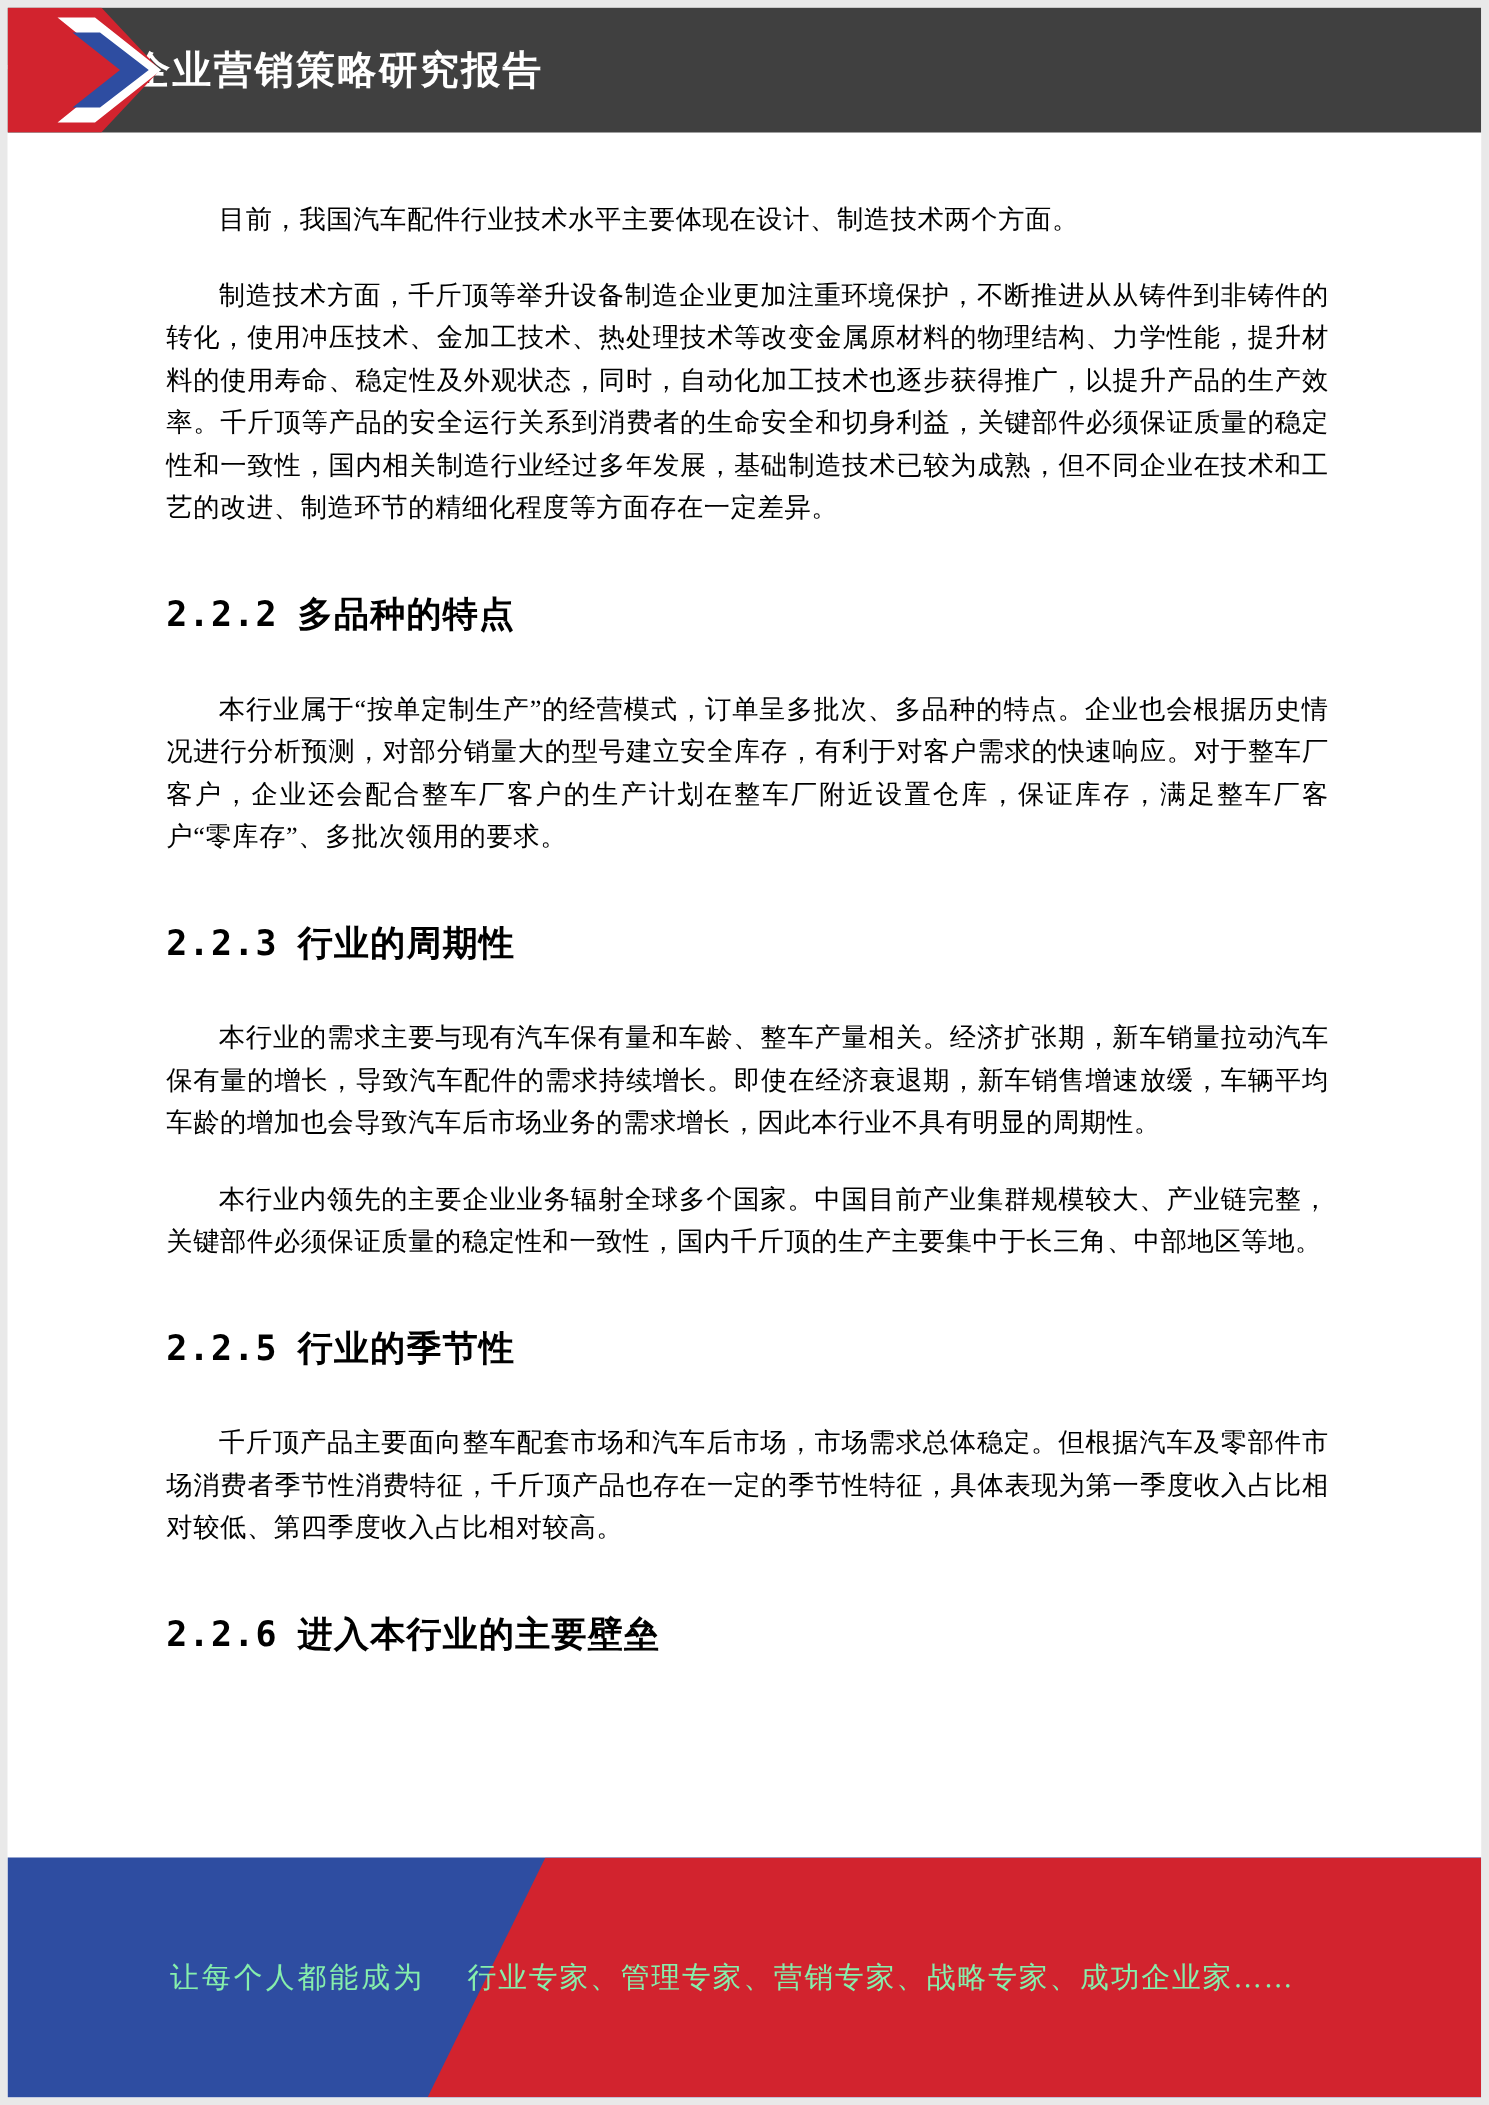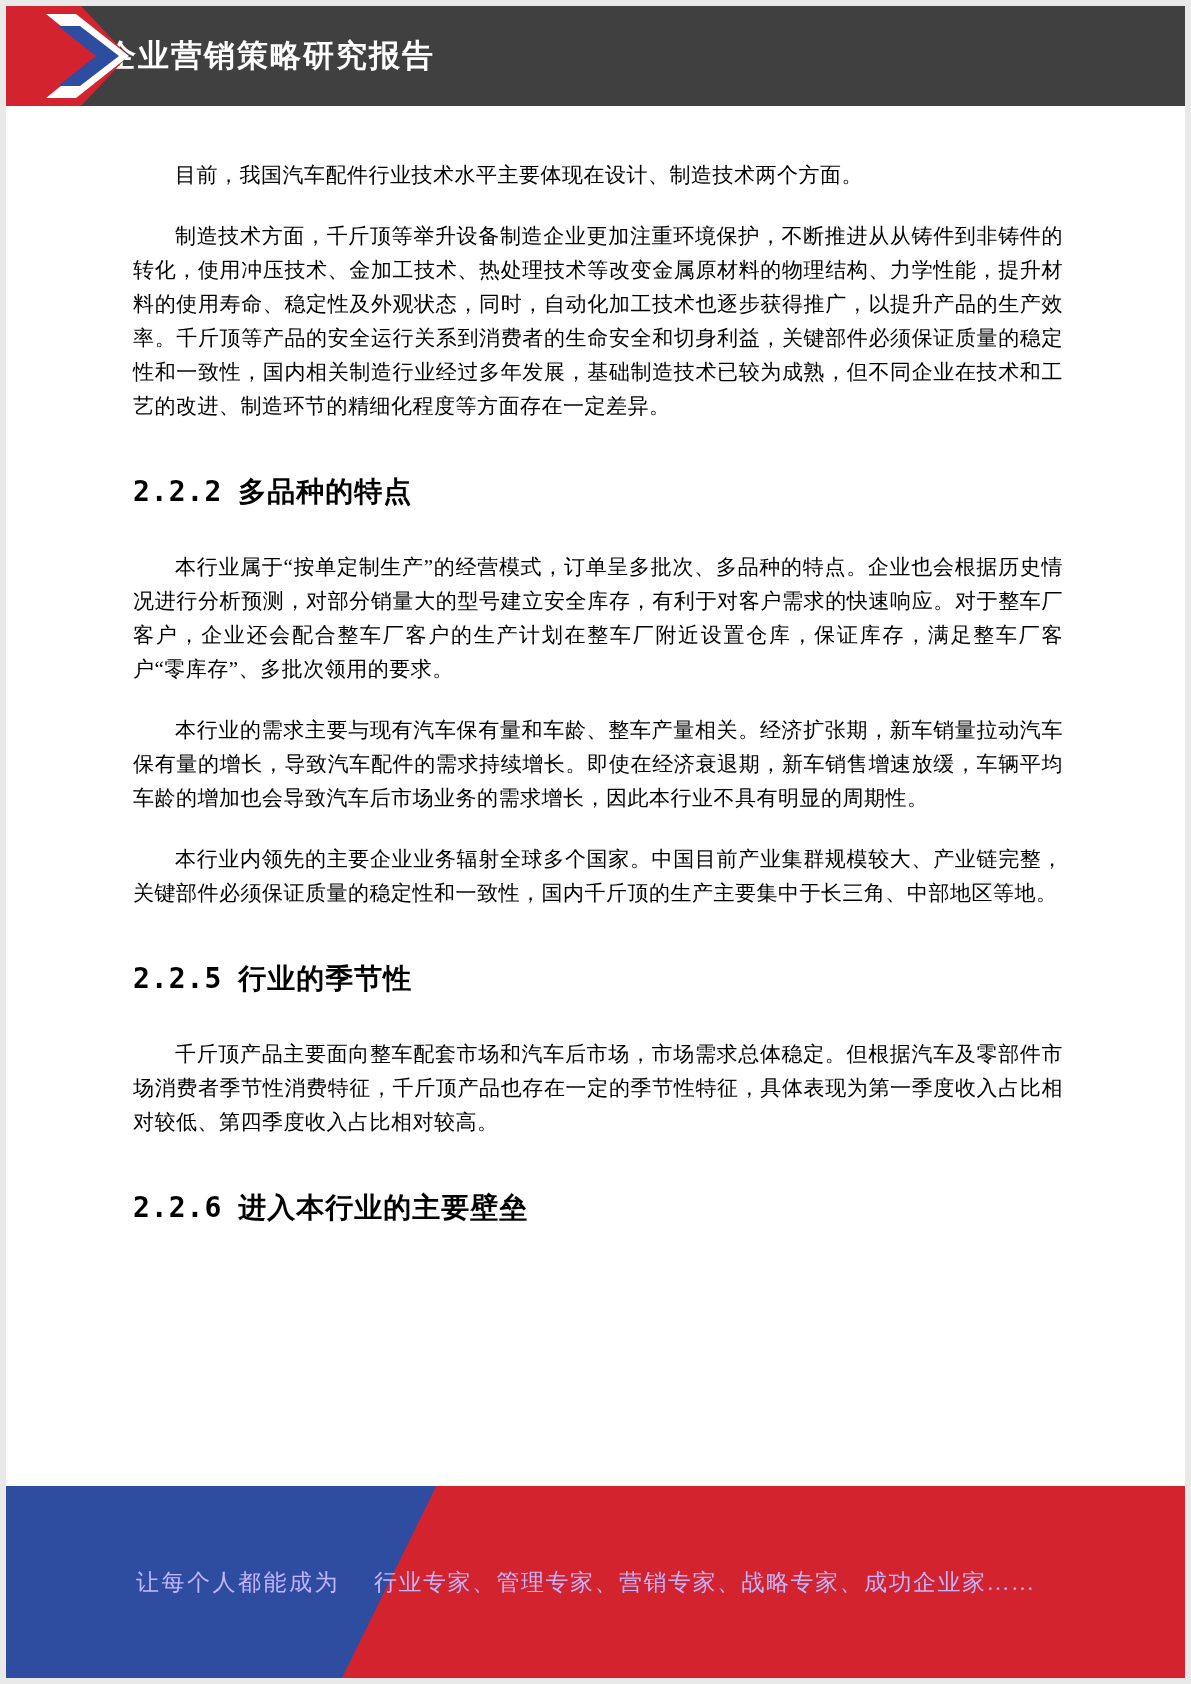--- a/index.html
+++ b/index.html
@@ -77,21 +77,21 @@
     overflow: hidden;
   }
   .footer-red {
     position: absolute; inset: 0;
     background: #d2232e;
     clip-path: polygon(36.5% 0, 100% 0, 100% 100%, 28.5% 100%);
   }
   .footer-left, .footer-right {
     position: absolute;
     top: 50%; transform: translateY(-50%);
-    color: #c4b5fd;
+    color: #86efac;
     font-size: 23px;
     white-space: nowrap;
     z-index: 2;
   }
   .footer-left  { left: 130px; letter-spacing: 2.5px; }
   .footer-right { left: 368px; letter-spacing: 1.5px; }
 </style>
 </head>
 <body>
 
@@ -109,20 +109,21 @@
   </header>
 
   <main class="page-body">
 
     <p class="para">目前，我国汽车配件行业技术水平主要体现在设计、制造技术两个方面。</p>
     <p class="para">制造技术方面，千斤顶等举升设备制造企业更加注重环境保护，不断推进从从铸件到非铸件的转化，使用冲压技术、金加工技术、热处理技术等改变金属原材料的物理结构、力学性能，提升材料的使用寿命、稳定性及外观状态，同时，自动化加工技术也逐步获得推广，以提升产品的生产效率。千斤顶等产品的安全运行关系到消费者的生命安全和切身利益，关键部件必须保证质量的稳定性和一致性，国内相关制造行业经过多年发展，基础制造技术已较为成熟，但不同企业在技术和工艺的改进、制造环节的精细化程度等方面存在一定差异。</p>
 
     <h2 class="section-heading"><span class="sec-num">2.2.2</span><span class="sec-title">多品种的特点</span></h2>
     <p class="para">本行业属于“按单定制生产”的经营模式，订单呈多批次、多品种的特点。企业也会根据历史情况进行分析预测，对部分销量大的型号建立安全库存，有利于对客户需求的快速响应。对于整车厂客户，企业还会配合整车厂客户的生产计划在整车厂附近设置仓库，保证库存，满足整车厂客户“零库存”、多批次领用的要求。</p>
 
+    <h2 class="section-heading"><span class="sec-num">2.2.3</span><span class="sec-title">行业的周期性</span></h2>
     <p class="para">本行业的需求主要与现有汽车保有量和车龄、整车产量相关。经济扩张期，新车销量拉动汽车保有量的增长，导致汽车配件的需求持续增长。即使在经济衰退期，新车销售增速放缓，车辆平均车龄的增加也会导致汽车后市场业务的需求增长，因此本行业不具有明显的周期性。</p>
 
     <p class="para">本行业内领先的主要企业业务辐射全球多个国家。中国目前产业集群规模较大、产业链完整，关键部件必须保证质量的稳定性和一致性，国内千斤顶的生产主要集中于长三角、中部地区等地。</p>
 
     <h2 class="section-heading"><span class="sec-num">2.2.5</span><span class="sec-title">行业的季节性</span></h2>
     <p class="para">千斤顶产品主要面向整车配套市场和汽车后市场，市场需求总体稳定。但根据汽车及零部件市场消费者季节性消费特征，千斤顶产品也存在一定的季节性特征，具体表现为第一季度收入占比相对较低、第四季度收入占比相对较高。</p>
 
     <h2 class="section-heading"><span class="sec-num">2.2.6</span><span class="sec-title">进入本行业的主要壁垒</span></h2>
 
   </main>

